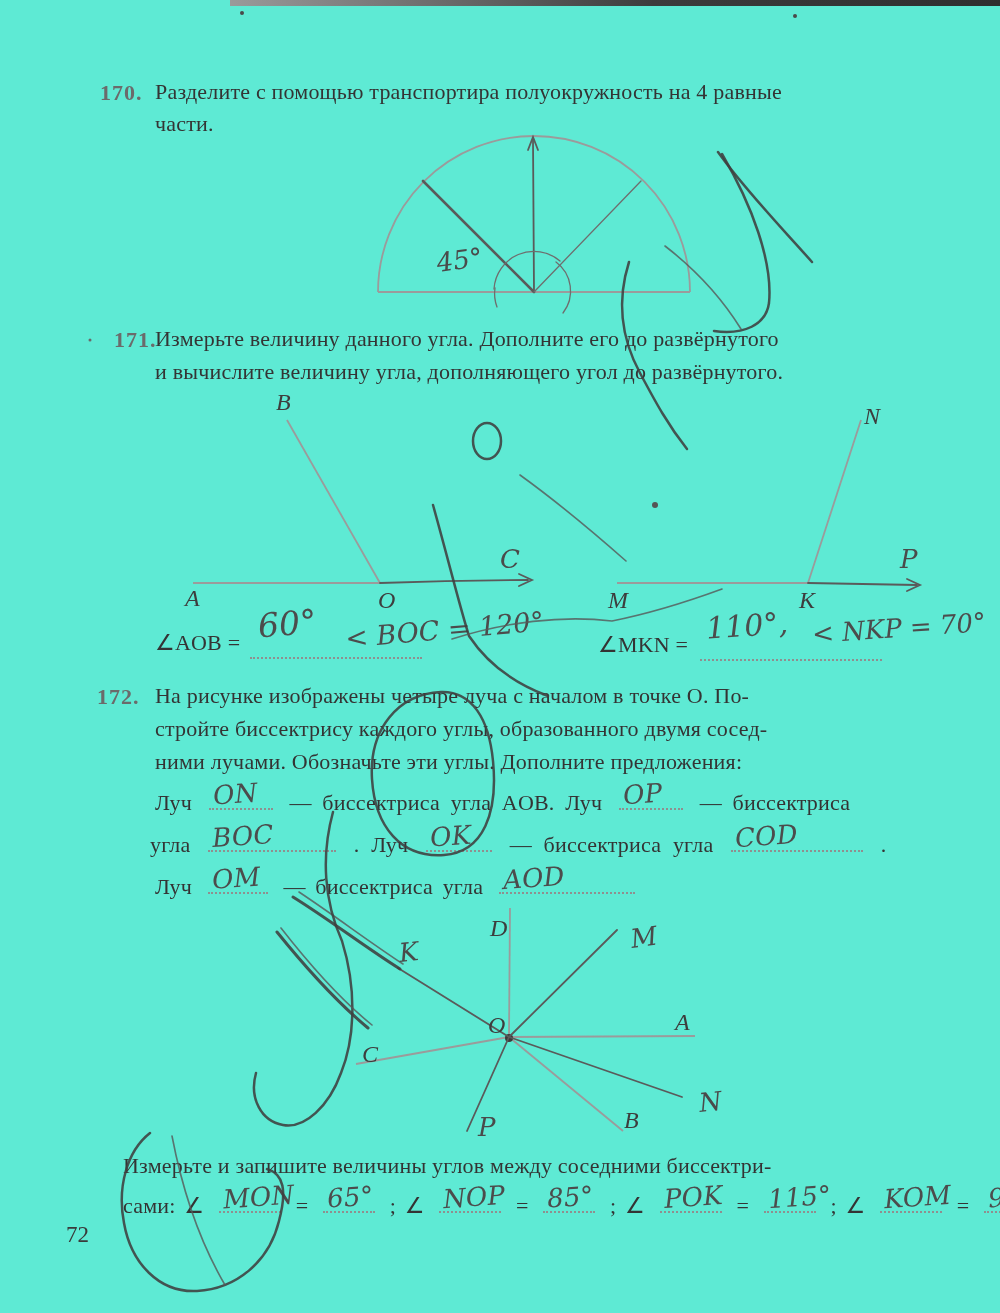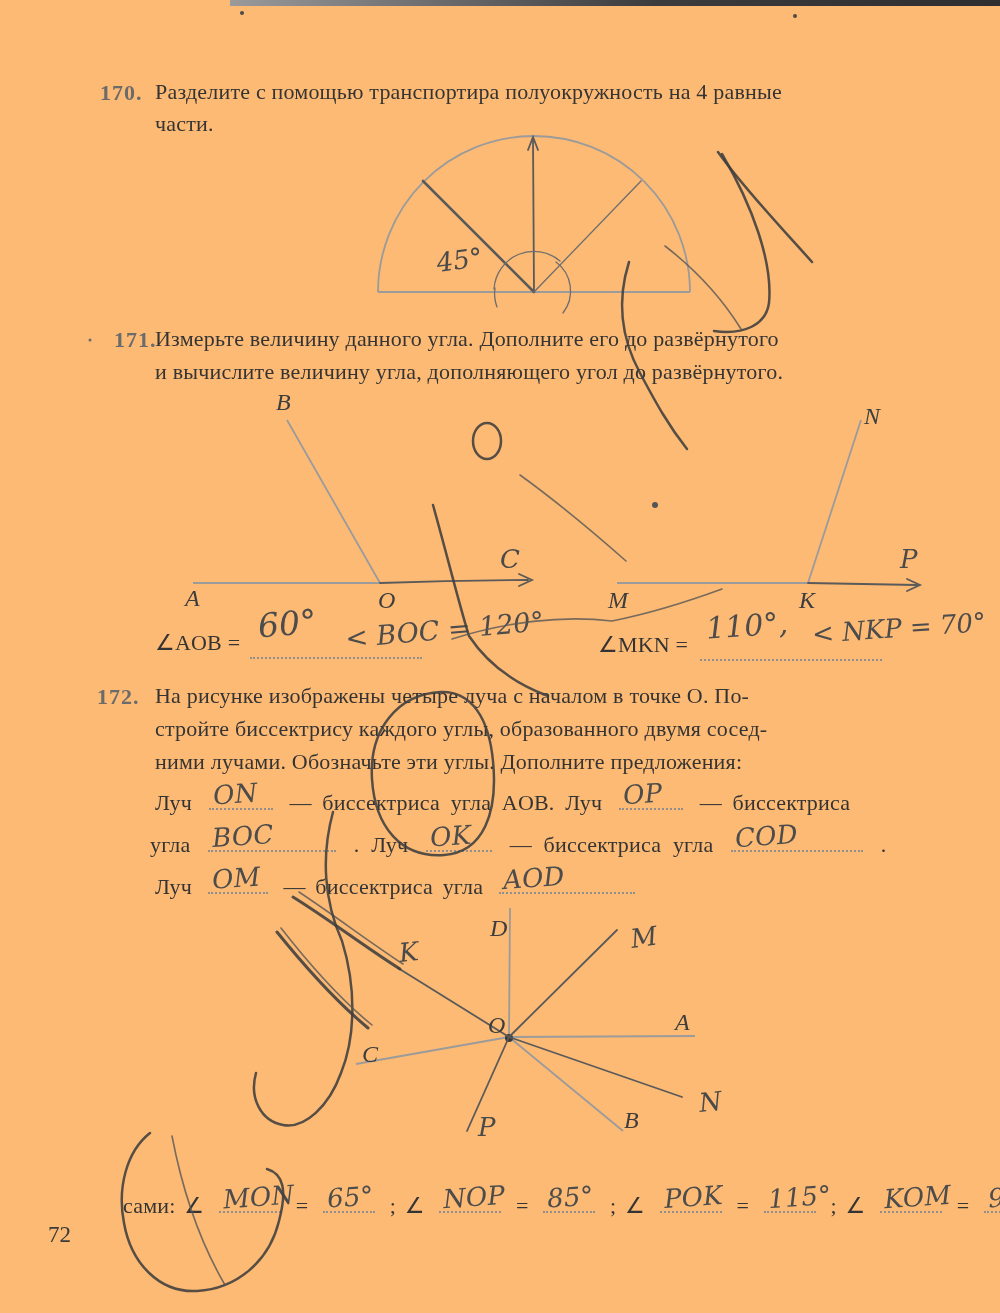--- a/index.html
+++ b/index.html
@@ -1,29 +1,29 @@
 <!DOCTYPE html>
 <html><head>
 <meta charset="utf-8">
 <style>
   html,body{margin:0;padding:0;background:#e8e8e6;}
-  .page{position:relative;width:1000px;height:1313px;background:#fdba74;overflow:hidden;
+  .page{position:relative;width:1000px;height:1313px;background:#5eead4;overflow:hidden;
         font-family:"Liberation Serif",serif;color:#343434;}
   .scanband{position:absolute;top:0;left:230px;right:0;height:6px;
         background:linear-gradient(to right,#9a9a9a,#3c3c3c 55%,#2f2f2f);}
   .exnum{position:absolute;font-size:22px;font-weight:bold;color:#6b6b6b;letter-spacing:1px;}
   .pline{position:absolute;font-size:22px;letter-spacing:.2px;white-space:nowrap;color:#343434;}
   .it{}
   .blank{display:inline-block;position:relative;height:2px;border-bottom:2px dotted #8f8f8f;margin:0 6px;}
   .hwb{position:absolute;left:4px;bottom:-1px;font-family:"DejaVu Serif",serif;font-style:italic;
        color:#4c4c4c;font-size:26px;white-space:nowrap;display:inline-block;transform:rotate(-4deg);}
   .hw-abs{position:absolute;font-family:"DejaVu Serif",serif;font-style:italic;color:#4c4c4c;
        white-space:nowrap;display:inline-block;}
   .dotted{position:absolute;border-bottom:2px dotted #8f8f8f;height:2px;}
-  .pagenum{position:absolute;left:48px;top:1222px;font-size:23px;color:#3a3a3a;}
+  .pagenum{position:absolute;left:66px;top:1222px;font-size:23px;color:#3a3a3a;}
   svg.overlay{position:absolute;left:0;top:0;width:1000px;height:1313px;}
   .pr{stroke:#9b9b9b;stroke-width:1.8;fill:none;}
   .hl{stroke:#5a5a5a;stroke-width:1.8;fill:none;stroke-linecap:round;}
   .hl2{stroke:#6e6e6e;stroke-width:1.3;fill:none;stroke-linecap:round;}
   .pen{stroke:#3f3f3f;stroke-width:2.5;fill:none;stroke-linecap:round;opacity:.88;}
   .pen2{stroke:#565656;stroke-width:1.6;fill:none;stroke-linecap:round;opacity:.8;}
   .flabel{font:italic 24px "Liberation Serif",serif;fill:#3d3d3d;}
   .fhw{font:italic 26px "DejaVu Serif",serif;fill:#4a4a4a;}
 </style>
 </head>
@@ -79,20 +79,21 @@
   </div>
 
   <div class="pline" style="left:155px;top:874px;word-spacing:4px">
     <span>Луч</span>
     <span class="blank" style="width:60px"><span class="hwb">OM</span></span>
     <span>— биссектриса</span>
     <span>угла</span>
     <span class="blank" style="width:136px"><span class="hwb">AOD</span></span>
   </div>
 
+  <div class="pline" style="left:123px;top:1153px">Измерьте и запишите величины углов между соседними биссектри-</div>
   <div class="pline" style="left:123px;top:1193px;word-spacing:3px">
     <span>сами:</span>
     <span>∠</span>
     <span class="blank" style="width:62px"><span class="hwb">MON</span></span>
     <span>=</span>
     <span class="blank" style="width:52px"><span class="hwb">65°</span></span>
     <span>;</span>
     <span>∠</span>
     <span class="blank" style="width:62px"><span class="hwb">NOP</span></span>
     <span>=</span>

